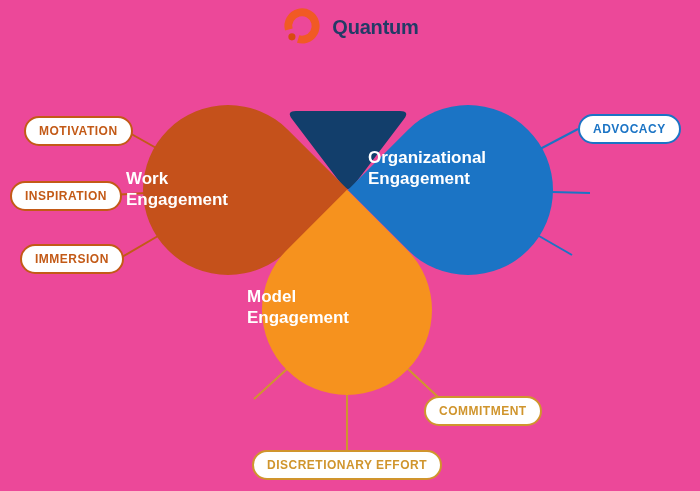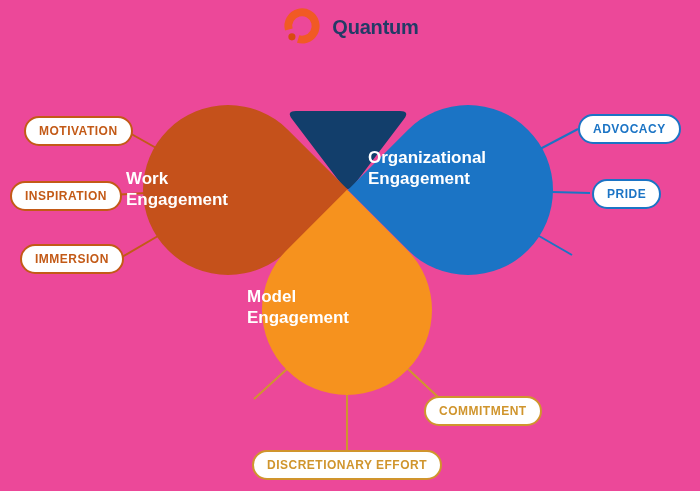--- a/index.html
+++ b/index.html
@@ -90,18 +90,17 @@
   <div class="petal-label label-team">
     <span>Model</span>
     <span>Engagement</span>
   </div>
 
   <div class="pill work" style="left:24px;top:116px">MOTIVATION</div>
   <div class="pill work" style="left:20px;top:244px">IMMERSION</div>
   <div class="pill work" style="left:10px;top:181px">INSPIRATION</div>
 
   <div class="pill org" style="left:578px;top:114px">ADVOCACY</div>
-  <div class="pill org" style="left:592px;top:179px">PRIDE</div>
 
   <div class="pill team centered" style="left:347px;top:450px">DISCRETIONARY EFFORT</div>
   <div class="pill team" style="left:424px;top:396px">COMMITMENT</div>
 
 </div>
 
 </body></html>

